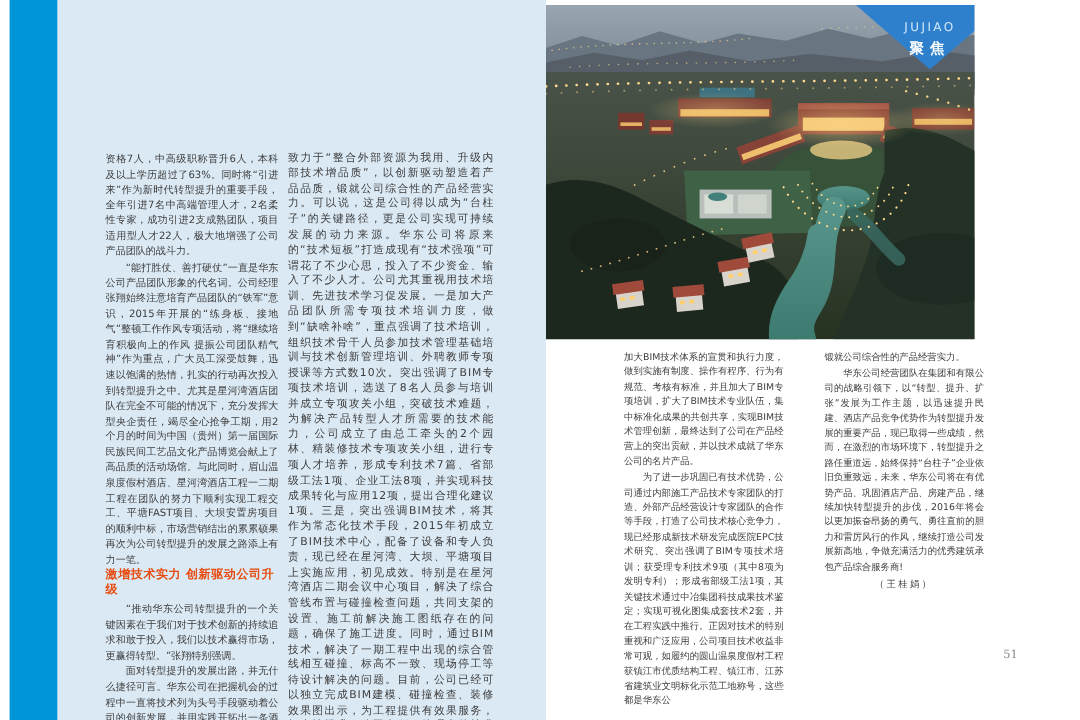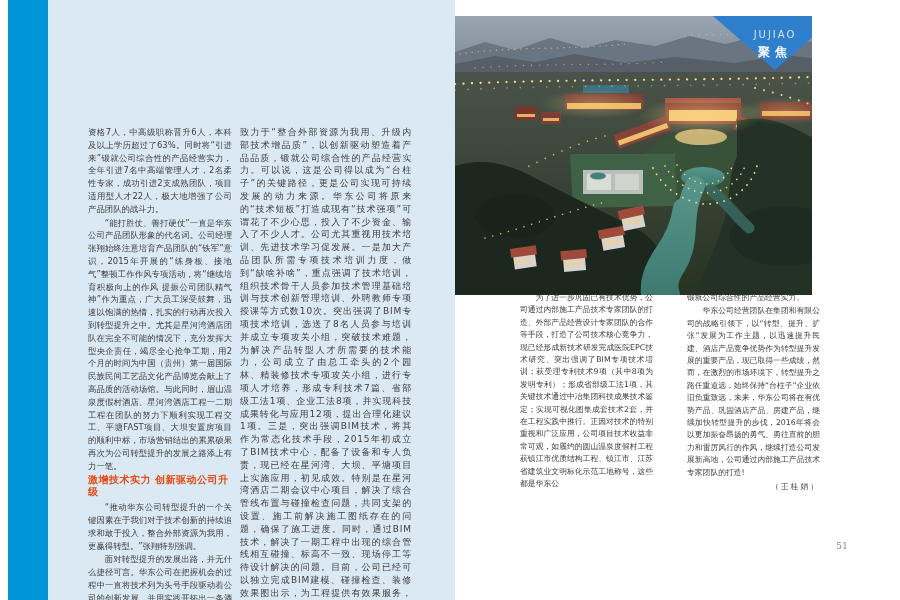--- a/index.html
+++ b/index.html
@@ -1,33 +1,33 @@
 <!DOCTYPE html>
 <html><head>
 <meta charset="utf-8">
 <style>
   html,body{margin:0;padding:0}
   body{width:900px;height:600px;background:#ffffff;position:relative;overflow:hidden;
        font-family:"DejaVu Sans","Liberation Sans",sans-serif}
   .accent-bar{position:absolute;left:8px;top:0;width:40px;height:600px;background:#0095d9}
   .left-page{position:absolute;left:48px;top:0;width:407px;height:600px;background:#dbe9f4}
   .right-page{position:absolute;left:455px;top:0;width:445px;height:600px;background:#ffffff}
-  .photo{position:absolute;left:455px;top:16px;width:357px;height:279px;overflow:hidden}
+  .photo{position:absolute;left:455px;top:4px;width:357px;height:279px;overflow:hidden}
   .photo svg{display:block}
   .textcol{position:absolute;color:#3c3c3c;text-align:justify}
   .textcol > div{margin:0 0 1px 0}
   .lcol1{left:88px;top:126px;width:144px;font-size:8.4px;line-height:12.8px}
   .lcol2{left:240px;top:126px;width:172px;font-size:9px;line-height:12.8px;letter-spacing:.85px}
   .rcol1{left:520px;top:292px;width:133px;font-size:7.8px;line-height:12.4px}
   .rcol2{left:687px;top:292px;width:133px;font-size:7.8px;line-height:12.4px}
   .paragraph{text-indent:2em}
   .continuation{text-indent:0}
   .heading{color:#e74b10;font-weight:bold;text-align:left;text-indent:0;
            font-size:10px;letter-spacing:.5px;margin:1px 0 2px 0 !important}
-  .byline{text-align:right;letter-spacing:2px;margin-top:2px !important;text-indent:0}
+  .byline{text-align:center;letter-spacing:2px;margin-top:2px !important;text-indent:0}
   .page-number{position:absolute;left:836px;top:540px;font-size:9.5px;color:#8b8b8b;
                font-family:"DejaVu Serif","Liberation Serif",serif}
 </style>
 </head>
 <body>
 
 <div>
 
   <div class="accent-bar"></div>
 
@@ -173,32 +173,33 @@
 
       <g>
         <polygon points="258,0 382,0 320,54" fill="#2f80cc"></polygon>
         <text x="320" y="22" text-anchor="middle" fill="#cfe6fa" font-size="10" letter-spacing="2" font-family="DejaVu Sans, sans-serif">JUJIAO</text>
         <text x="320" y="40" text-anchor="middle" fill="#ffffff" font-size="12" letter-spacing="5" font-weight="bold" font-family="DejaVu Sans, sans-serif">聚焦</text>
       </g>
     </svg>
   </div>
 
   <div class="textcol lcol1">
-      <div class="continuation">资格7人，中高级职称晋升6人，本科及以上学历超过了63%。同时将“引进来”锻就公司综合性的产品经营实力，全年引进7名中高端管理人才，2名柔性专家，成功引进2支成熟团队，项目适用型人才22人，极大地增强了公司产品团队的战斗力。</div>
+      <div class="continuation">资格7人，中高级职称晋升6人，本科及以上学历超过了63%。同时将“引进来”作为新时代转型提升的重要手段，全年引进7名中高端管理人才，2名柔性专家，成功引进2支成熟团队，项目适用型人才22人，极大地增强了公司产品团队的战斗力。</div>
       <div class="paragraph">“能打胜仗、善打硬仗”一直是华东公司产品团队形象的代名词。公司经理张翔始终注意培育产品团队的“铁军”意识，2015年开展的“练身板、接地气”整顿工作作风专项活动，将“继续培育积极向上的作风 提振公司团队精气神”作为重点，广大员工深受鼓舞，迅速以饱满的热情，扎实的行动再次投入到转型提升之中。尤其是星河湾酒店团队在完全不可能的情况下，充分发挥大型央企责任，竭尽全心抢争工期，用2个月的时间为中国（贵州）第一届国际民族民间工艺品文化产品博览会献上了高品质的活动场馆。与此同时，眉山温泉度假村酒店、星河湾酒店工程一二期工程在团队的努力下顺利实现工程交工、平塘FAST项目、大坝安置房项目的顺利中标，市场营销结出的累累硕果再次为公司转型提升的发展之路添上有力一笔。</div>
       <div class="heading">激增技术实力 创新驱动公司升级</div>
-      <div class="paragraph">“推动华东公司转型提升的一个关键因素在于我们对于技术创新的持续追求和敢于投入，整合外部资源为我用，更赢得转型。”张翔特别强调。</div>
+      <div class="paragraph">“推动华东公司转型提升的一个关键因素在于我们对于技术创新的持续追求和敢于投入，我们以技术赢得市场，更赢得转型。”张翔特别强调。</div>
       <div class="paragraph">面对转型提升的发展出路，并无什么捷径可言。华东公司在把握机会的过程中一直将技术列为头号手段驱动着公司的创新发展，并用实践开拓出一条酒店品牌引领公司品质的优越发展之路。在向“质”造转型升级的进程中，公司</div>
     </div>
   <div class="textcol lcol2">
       <div class="continuation">致力于“整合外部资源为我用、升级内部技术增品质”，以创新驱动塑造着产品品质，锻就公司综合性的产品经营实力。可以说，这是公司得以成为“台柱子”的关键路径，更是公司实现可持续发展的动力来源。华东公司将原来的“技术短板”打造成现有“技术强项”可谓花了不少心思，投入了不少资金、输入了不少人才。公司尤其重视用技术培训、先进技术学习促发展。一是加大产品团队所需专项技术培训力度，做到“缺啥补啥”，重点强调了技术培训，组织技术骨干人员参加技术管理基础培训与技术创新管理培训、外聘教师专项授课等方式数10次。突出强调了BIM专项技术培训，选送了8名人员参与培训并成立专项攻关小组，突破技术难题，为解决产品转型人才所需要的技术能力，公司成立了由总工牵头的2个园林、精装修技术专项攻关小组，进行专项人才培养，形成专利技术7篇、省部级工法1项、企业工法8项，并实现科技成果转化与应用12项，提出合理化建议1项。三是，突出强调BIM技术，将其作为常态化技术手段，2015年初成立了BIM技术中心，配备了设备和专人负责，现已经在星河湾、大坝、平塘项目上实施应用，初见成效。特别是在星河湾酒店二期会议中心项目，解决了综合管线布置与碰撞检查问题，共同支架的设置、施工前解决施工图纸存在的问题，确保了施工进度。同时，通过BIM技术，解决了一期工程中出现的综合管线相互碰撞、标高不一致、现场停工等待设计解决的问题。目前，公司已经可以独立完成BIM建模、碰撞检查、装修效果图出示，为工程提供有效果服务，极大地提升了公司在项目管理中的技术实力。同时，公司</div>
     </div>
   <div class="textcol rcol1">
+      <div class="continuation">加大BIM技术体系的宣贯和执行力度，做到实施有制度、操作有程序、行为有规范、考核有标准，并且加大了BIM专项培训，扩大了BIM技术专业队伍，集中标准化成果的共创共享，实现BIM技术管理创新，最终达到了公司在产品经营上的突出贡献，并以技术成就了华东公司的名片产品。</div>
       <div class="paragraph">为了进一步巩固已有技术优势，公司通过内部施工产品技术专家团队的打造、外部产品经营设计专家团队的合作等手段，打造了公司技术核心竞争力，现已经形成新技术研发完成医院EPC技术研究、突出强调了BIM专项技术培训；获受理专利技术9项（其中8项为发明专利）；形成省部级工法1项，其关键技术通过中冶集团科技成果技术鉴定；实现可视化图集成套技术2套，并在工程实践中推行。正因对技术的特别重视和广泛应用，公司项目技术收益非常可观，如履约的圆山温泉度假村工程获镇江市优质结构工程、镇江市、江苏省建筑业文明标化示范工地称号，这些都是华东公</div>
     </div>
   <div class="textcol rcol2">
       <div class="continuation">锻就公司综合性的产品经营实力。</div>
-      <div class="paragraph">华东公司经营团队在集团和有限公司的战略引领下，以“转型、提升、扩张”发展为工作主题，以迅速提升民建、酒店产品竞争优势作为转型提升发展的重要产品，现已取得一些成绩，然而，在激烈的市场环境下，转型提升之路任重道远，始终保持“台柱子”企业依旧负重致远，未来，华东公司将在有优势产品、巩固酒店产品、房建产品，继续加快转型提升的步伐，2016年将会以更加振奋昂扬的勇气、勇往直前的胆力和雷厉风行的作风，继续打造公司发展新高地，公司通过内部施工产品技术专家团队的打造!</div>
+      <div class="paragraph">华东公司经营团队在集团和有限公司的战略引领下，以“转型、提升、扩张”发展为工作主题，以迅速提升民建、酒店产品竞争优势作为转型提升发展的重要产品，现已取得一些成绩，然而，在激烈的市场环境下，转型提升之路任重道远，始终保持“台柱子”企业依旧负重致远，未来，华东公司将在有优势产品、巩固酒店产品、房建产品，继续加快转型提升的步伐，2016年将会以更加振奋昂扬的勇气、勇往直前的胆力和雷厉风行的作风，继续打造公司发展新高地，争做充满活力的优秀建筑承包产品综合服务商!</div>
       <div class="byline">（王桂娟）</div>
     </div>
 
   <div class="page-number">51</div>
 </div>
 
 </body></html>

